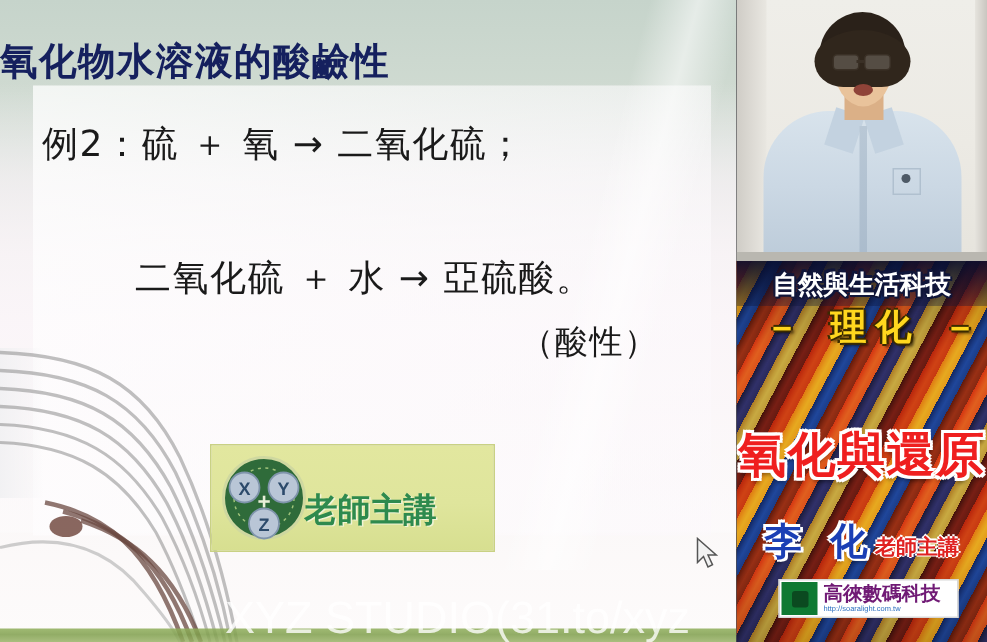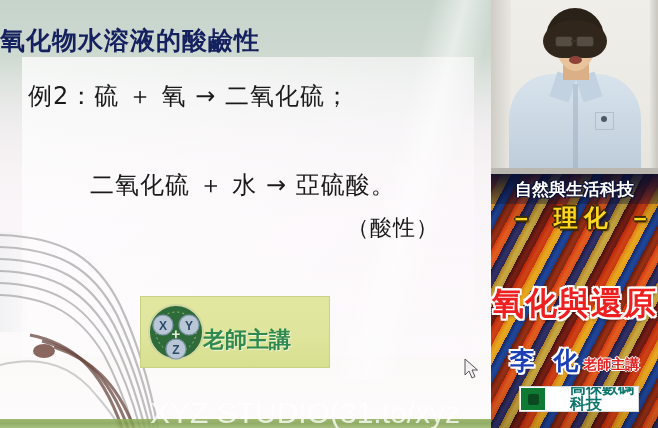--- a/index.html
+++ b/index.html
@@ -273,22 +273,22 @@
     position:absolute; left:28px; top:212px; width:118px; height:24px;
     background:#ffffff; border:1px solid #d8d8d8;
     display:flex; align-items:center; overflow:hidden;
   }
   .logo-mark {
     width:24px; height:22px; margin-left:1px; background:#0f7a33;
     display:flex; align-items:center; justify-content:center; flex:none;
   }
   .logo-mark-inner { width:11px; height:11px; background:#0b4a20; border-radius:2px; }
   .logo-txt-wrap { margin-left:4px; line-height:1; }
-  .logo-cn { font-size:16px; font-weight:bold; color:#0f766e; letter-spacing:0px;
-             font-family:"DejaVu Sans","Liberation Sans",sans-serif;margin-left:21px; }
+  .logo-cn { font-size:13px; font-weight:bold; color:#701a75; letter-spacing:0px;
+             font-family:"DejaVu Sans","Liberation Sans",sans-serif; }
   .logo-url { font-size:5px; color:#2c6fbf; letter-spacing:0px; margin-top:1px;
               font-family:"Liberation Sans",sans-serif; }
   .poster-bottom-fade {
     position:absolute; left:0; bottom:0; width:167px; height:18px;
     background: linear-gradient(180deg, rgba(0,0,0,0), rgba(0,0,0,.55));
   }
 </style>
 </head>
 <body>
 

